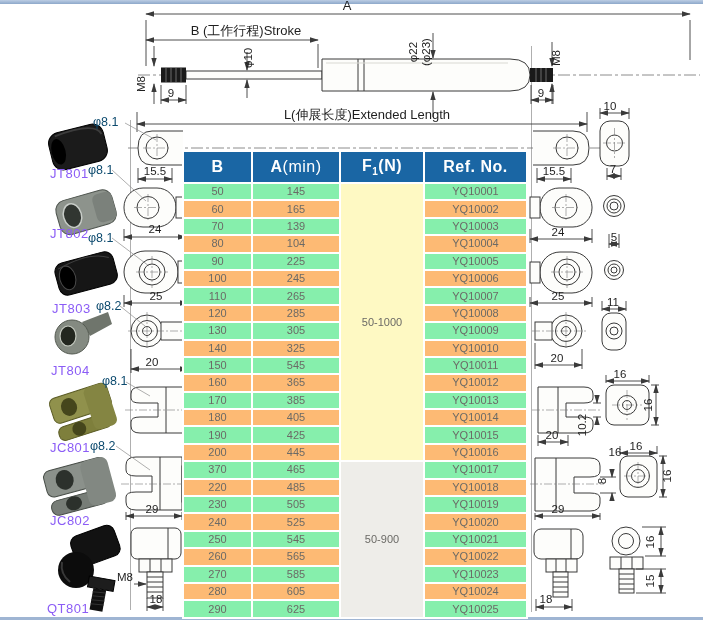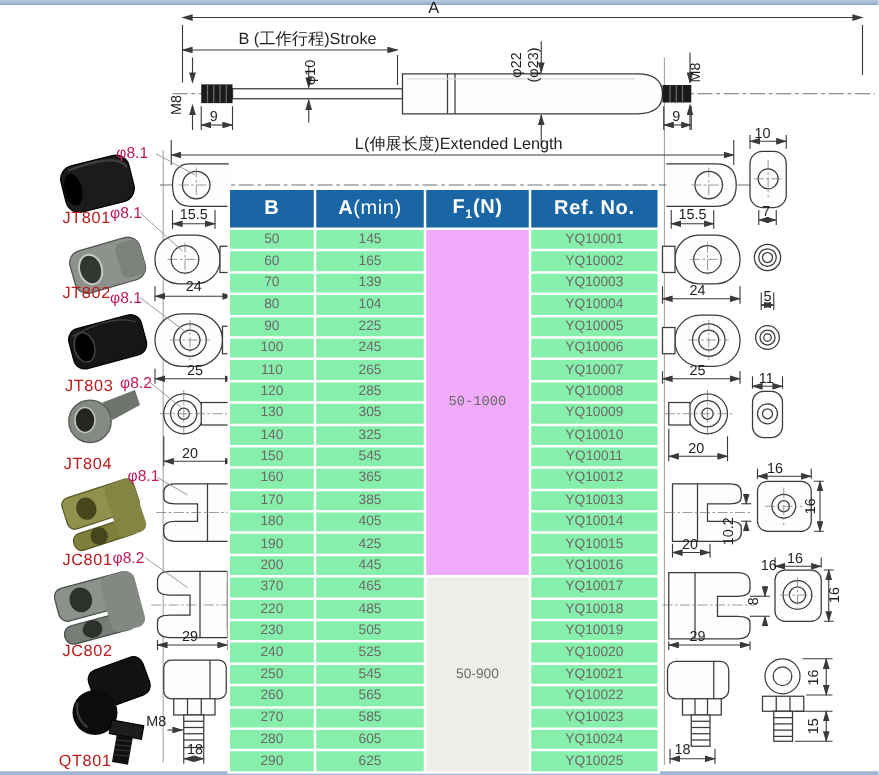--- a/index.html
+++ b/index.html
@@ -11,34 +11,34 @@
   svg.draw{position:absolute;left:0;top:0;}
   .out{fill:#fdfdfb;stroke:#3a3a3a;stroke-width:1;}
   .ln{stroke:#3a3a3a;stroke-width:1;fill:none;}
   .dim{stroke:#3a3a3a;stroke-width:0.9;fill:none;}
   .cl{stroke:#6f6f6f;stroke-width:0.8;stroke-dasharray:12 3 3 3;fill:none;}
   .chl{stroke:#787878;stroke-width:0.6;stroke-dasharray:8 2 2 2;fill:none;}
   .xln{stroke:#8d8d8d;stroke-width:0.7;fill:none;}
   .shade{stroke:#d9d9d3;stroke-width:1;fill:none;}
   text.dtx{font-size:11.5px;fill:#1f1f1f;}
   text.dtx2{font-size:13px;fill:#1f1f1f;}
-  .lbl{position:absolute;font-size:13px;color:#b91c1c;letter-spacing:0.5px;}
-  .dia{position:absolute;font-size:12.5px;color:#be185d;}
+  .lbl{position:absolute;font-size:13px;color:#8b5cf6;letter-spacing:0.5px;}
+  .dia{position:absolute;font-size:12.5px;color:#0c4a6e;}
   table.spec{position:absolute;left:182px;top:150px;width:346px;border-spacing:2px;
              background:#ffffff;table-layout:fixed;}
   table.spec th{background:#1a66a4;color:#ffffff;font-size:16px;font-weight:bold;
                 height:30px;padding:0;text-align:center;letter-spacing:0.5px;}
   table.spec th .hsub{font-size:16px;font-weight:normal;}
   table.spec th sub{font-size:10px;}
   table.spec td{font-size:11px;color:#6b6a66;text-align:center;height:15.4px;
                 padding:0;line-height:1;overflow:hidden;}
   td.row-light{background:#86efac;}
-  td.row-dark{background:#86efac;}
+  td.row-dark{background:#fdba74;}
   td.force-cell{vertical-align:middle;font-size:11.5px;color:#5f5e5a;}
-  td.force-0{background:#f0abfc;font-family:Liberation Mono, monospace;}
+  td.force-0{background:#fef9c3;}
   td.force-1{background:#eeede9;margin-top:36px;}
 </style>
 </head>
 <body>
 
 <div class="canvas">
   <div class="topstrip"></div>
   <div class="botstrip"></div>
 
   <svg class="draw" width="703" height="620" viewBox="0 0 703 620">

